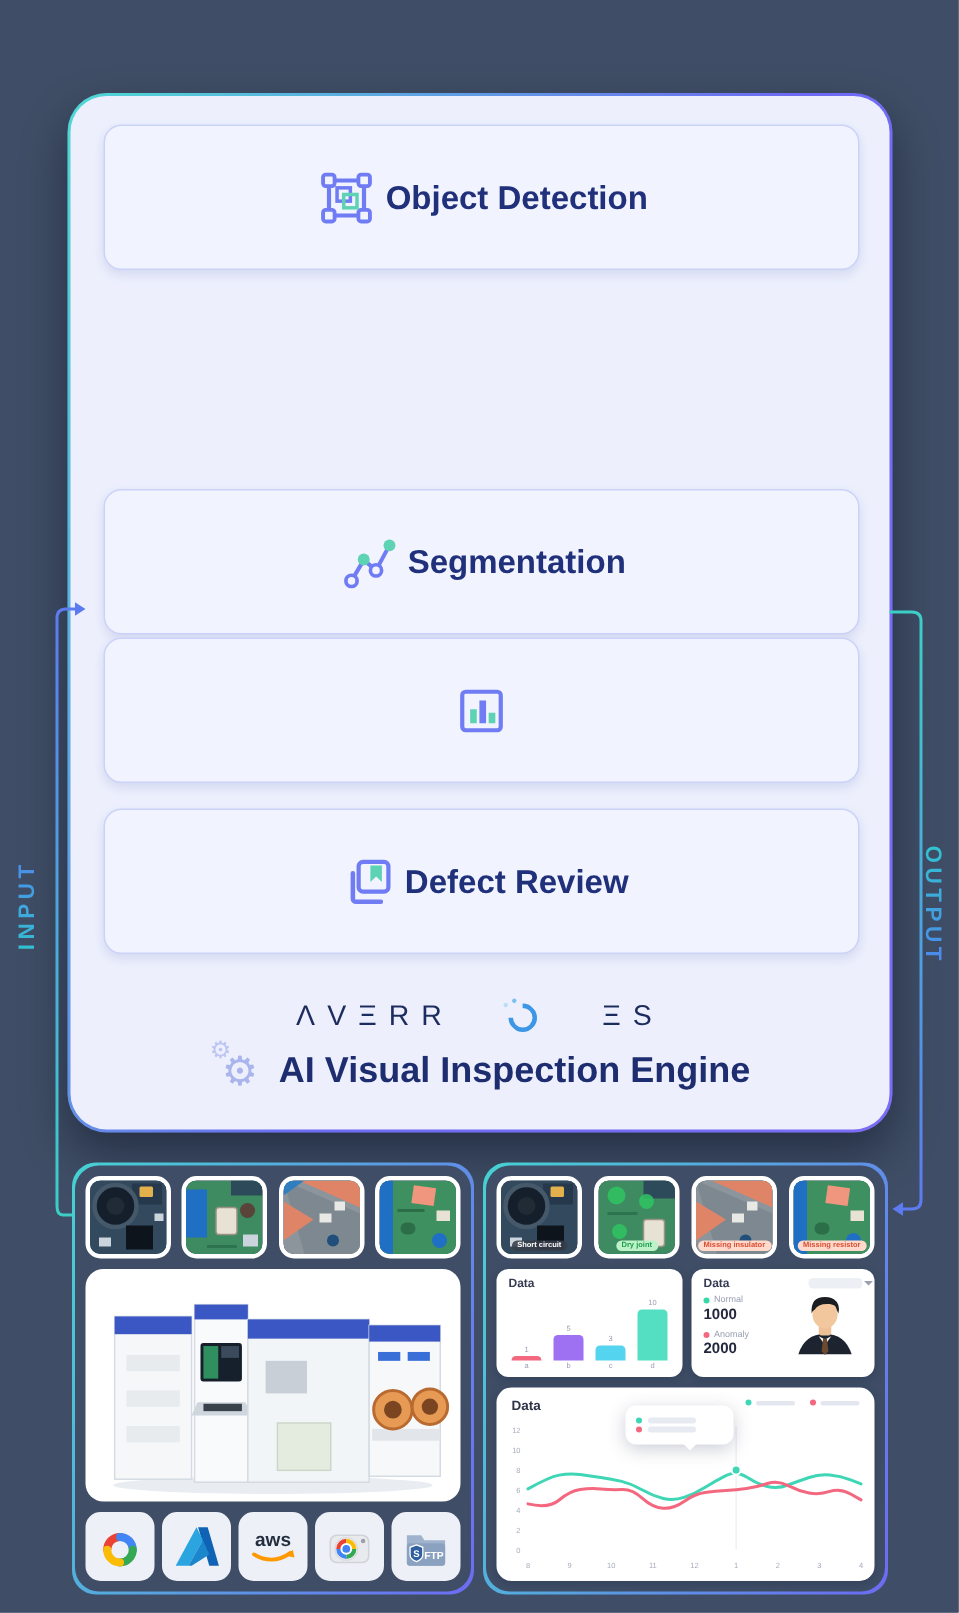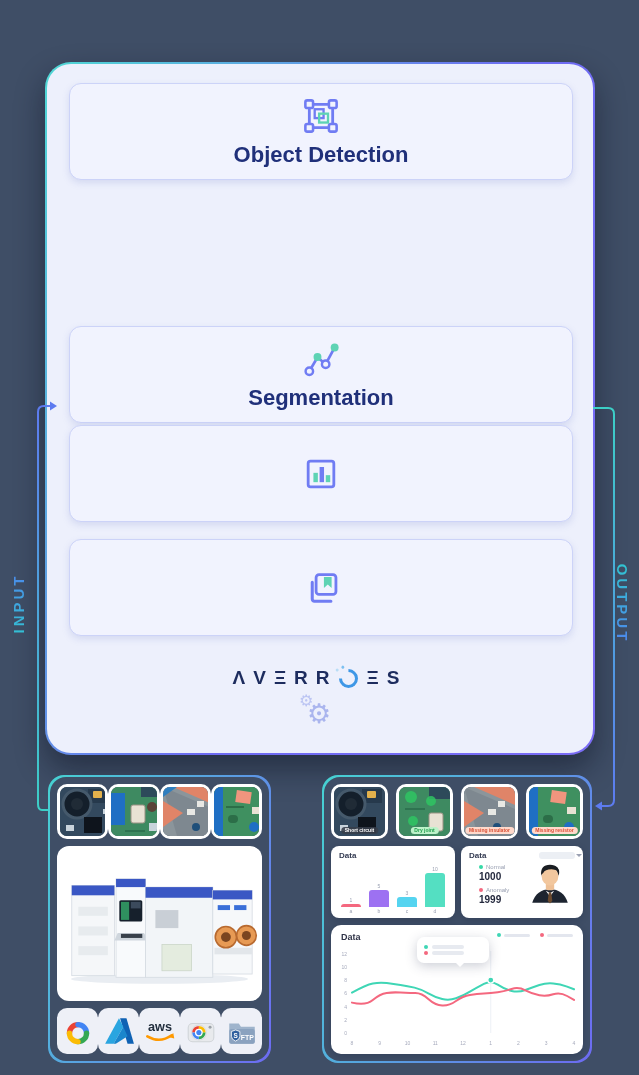--- a/index.html
+++ b/index.html
@@ -6,27 +6,27 @@
   .stage{position:relative;width:639px;height:1075px;background:#3f4e66;overflow:hidden;
          font-family:"Liberation Sans","DejaVu Sans",sans-serif;}
 
   
   .engine-wrap{position:absolute;left:45px;top:62px;width:550px;height:693px;border-radius:26px;
     padding:2px;background:linear-gradient(115deg,#4fd8d4,#6d6bf2 55%,#7b6cf6);
     box-shadow:0 14px 30px rgba(8,14,28,.45);box-sizing:border-box;}
   .engine-card{width:100%;height:100%;border-radius:24px;background:#edf0fc;position:relative;}
   .feature{position:absolute;left:22px;width:502px;height:95px;border-radius:12px;background:#f1f3fe;
     border:1px solid #ccd3f8;box-shadow:0 3px 7px rgba(125,135,205,.22);
-    display:flex;flex-direction:column;align-items:center;justify-content:center;gap:5px;}
+    display:flex;flex-direction:row;align-items:center;justify-content:center;gap:5px;}
   .feature-label{font-size:22px;font-weight:bold;color:#20307a;}
 
   
   .brand-block{position:absolute;left:0;right:0;top:604px;text-align:center;}
-  .wordmark{display:flex;justify-content:center;align-items:center;color:#1d2c5e;font-weight:bold;
-    font-size:19px;letter-spacing:8px;line-height:20px;}
+  .wordmark{display:flex;justify-content:center;align-items:center;color:#1d2c5e;font-weight:normal;
+    font-size:19px;letter-spacing:8px;line-height:20px;gap:35px;}
   .spinner-o{display:inline-block;width:13px;height:13px;border:3.5px solid #3e97e6;border-top-color:transparent;
     border-radius:50%;margin:0 9px 0 1px;transform:rotate(-45deg);position:relative;}
   .spinner-o::after{content:"";position:absolute;width:3px;height:3px;border-radius:50%;background:#7cc0f0;
     top:-7px;left:9px;box-shadow:-6px -2px 0 #b9ddf6;}
   .caption-row{display:flex;justify-content:center;align-items:center;gap:4px;margin-top:9px;}
   .gears{position:relative;width:42px;height:34px;color:#aab5ee;}
   .gear-lg{position:absolute;left:8px;top:4px;font-size:27px;line-height:1;}
   .gear-sm{position:absolute;left:0px;top:-4px;font-size:16px;line-height:1;color:#bcc5f3;}
   .caption{font-size:24px;font-weight:bold;color:#1e2d70;}
 
@@ -35,21 +35,21 @@
     background:linear-gradient(90deg,#2fc8cf,#4f82ee);-webkit-background-clip:text;background-clip:text;
     color:transparent;text-align:center;}
   .label-input{left:-22px;top:595px;width:80px;transform:rotate(-90deg);}
   .label-output{left:577px;top:595px;width:90px;transform:rotate(90deg);}
   .arrow-svg{position:absolute;width:30px;height:414px;top:400px;}
   .arrow-in{left:34px;} .arrow-out{left:592px;}
 
   
   .panel{position:absolute;top:775px;height:288px;border-radius:16px;padding:2px;box-sizing:border-box;
     background:linear-gradient(115deg,#46d2d2,#6d6bf2);}
-  .panel-left{left:48px;width:223px;} .panel-right{left:322px;width:270px;}
+  .panel-left{left:48px;width:268px;} .panel-right{left:322px;width:270px;}
   .panel-inner{width:100%;height:100%;border-radius:16px;background:#3f4e66;padding:7px;box-sizing:border-box;}
 
   .thumb-row{display:flex;justify-content:space-between;}
   .thumb{width:57px;height:55px;border-radius:10px;border:3px solid #fff;box-sizing:border-box;
     overflow:hidden;position:relative;background:#2b3f52;}
   .thumb svg{display:block;}
   .badge{position:absolute;bottom:2px;left:50%;transform:translateX(-50%);font-size:5px;line-height:7px;
     padding:0 4px;border-radius:5px;white-space:nowrap;font-weight:bold;}
   .badge-dark{background:rgba(55,62,74,.88);color:#fff;}
   .badge-green{background:#bdf2c9;color:#1f9d4c;}
@@ -68,21 +68,21 @@
   .mini-title{position:absolute;top:5px;left:8px;font-size:8px;font-weight:bold;color:#343b52;}
   .bar-plot{position:absolute;left:6px;right:6px;top:16px;bottom:4px;display:flex;
     align-items:flex-end;justify-content:space-around;}
   .bar-col{display:flex;flex-direction:column;align-items:center;justify-content:flex-end;height:100%;}
   .bar-val{font-size:5px;color:#9aa0b2;margin-bottom:1px;}
   .bar-rect{width:20px;border-radius:3px 3px 0 0;}
   .bar-x{font-size:5px;color:#9aa0b2;margin-top:1px;height:6px;}
 
   .dropdown{position:absolute;top:6px;right:8px;width:36px;height:7px;background:#eceff4;border-radius:3px;}
   .dropdown::after{content:"";position:absolute;right:-7px;top:2px;border:3px solid transparent;border-top-color:#9aa0b2;}
-  .stat-col{position:absolute;left:8px;top:16px;margin-left:10px;}
+  .stat-col{position:absolute;left:8px;top:16px;}
   .stat-row{display:flex;align-items:center;gap:3px;margin-top:2px;}
   .dot{width:4px;height:4px;border-radius:50%;}
   .stat-label{font-size:6px;color:#9aa0b2;}
   .stat-value{font-size:10px;font-weight:bold;color:#23283d;margin:1px 0 5px 0;}
   .avatar-box{position:absolute;right:10px;top:14px;}
 
   
   .line-card{margin-top:7px;height:129px;background:#fff;border-radius:10px;position:relative;
     box-shadow:0 2px 6px rgba(20,30,60,.25);}
   .line-title{position:absolute;top:7px;left:10px;font-size:9px;font-weight:bold;color:#2f3347;}
@@ -138,33 +138,35 @@
           <rect x="22.1" y="19" width="3.8" height="6" fill="#5ed3b4"></rect>
         </svg>
       </div>
 
       <div class="feature" style="top:475px">
         <svg width="42" height="42" viewBox="0 0 36 36">
           <path d="M10.5 13 V27.5 A1.8 1.8 0 0 0 12.3 29.3 H26.5" fill="none" stroke="#707cf3" stroke-width="2.6" stroke-linecap="round"></path>
           <rect x="13.8" y="6.5" width="17" height="17" rx="2.5" fill="none" stroke="#707cf3" stroke-width="2.4"></rect>
           <path d="M20.5 8.6 h6.6 v9.4 l-3.3 -3.1 -3.3 3.1 z" fill="#5ed3b4"></path>
         </svg>
+        <div class="feature-label">Defect Review</div>
       </div>
 
       <div class="brand-block">
         <div class="wordmark">
           <span>ΛVΞRR</span>
             <span class="spinner-o"></span>
             <span>ΞS</span>
         </div>
         <div class="caption-row">
           <span class="gears">
             <span class="gear-sm">⚙</span>
             <span class="gear-lg">⚙</span>
           </span>
+          <span class="caption">AI Visual Inspection Engine</span>
         </div>
       </div>
     </div>
   </div>
 
   <div class="side-label label-input">INPUT</div>
   <div class="side-label label-output">OUTPUT</div>
 
   <svg class="arrow-svg arrow-in" viewBox="0 0 30 414">
     <defs>
@@ -403,21 +405,21 @@
           <div class="stat-col">
             <div class="stat-row">
                 <span class="dot" style="background: rgb(53, 217, 166);"></span>
                 <span class="stat-label">Normal</span>
               </div>
             <div class="stat-value">1000</div>
             <div class="stat-row">
                 <span class="dot" style="background: rgb(244, 104, 127);"></span>
                 <span class="stat-label">Anomaly</span>
               </div>
-            <div class="stat-value">1999</div>
+            <div class="stat-value">2000</div>
           </div>
           <div class="avatar-box">
             <svg width="46" height="46" viewBox="0 0 44 44">
               <path d="M5 41 Q9 28 22 28 Q35 28 39 41 Z" fill="#1d2430"></path>
               <polygon points="18,29.5 22,35 26,29.5 22,31.5" fill="#ffffff"></polygon>
               <polygon points="20.8,31 23.2,31 24.2,39 22,41.5 19.8,39" fill="#6b4a2f"></polygon>
               <rect x="18" y="21" width="8" height="8" rx="2" fill="#eec096"></rect>
               <ellipse cx="22" cy="15.5" rx="8" ry="9" fill="#f2c79e"></ellipse>
               <path d="M13.5 15 Q12.5 4.5 22 4.5 Q31.5 4.5 30.5 15 Q30.5 9.5 25 9 Q17.5 8.5 15.5 12.5 Q13.8 13.5 13.5 15 Z" fill="#1a1d22"></path>
               <path d="M27 6 Q32 8 30.5 15 L28.5 10 Z" fill="#1a1d22"></path>

